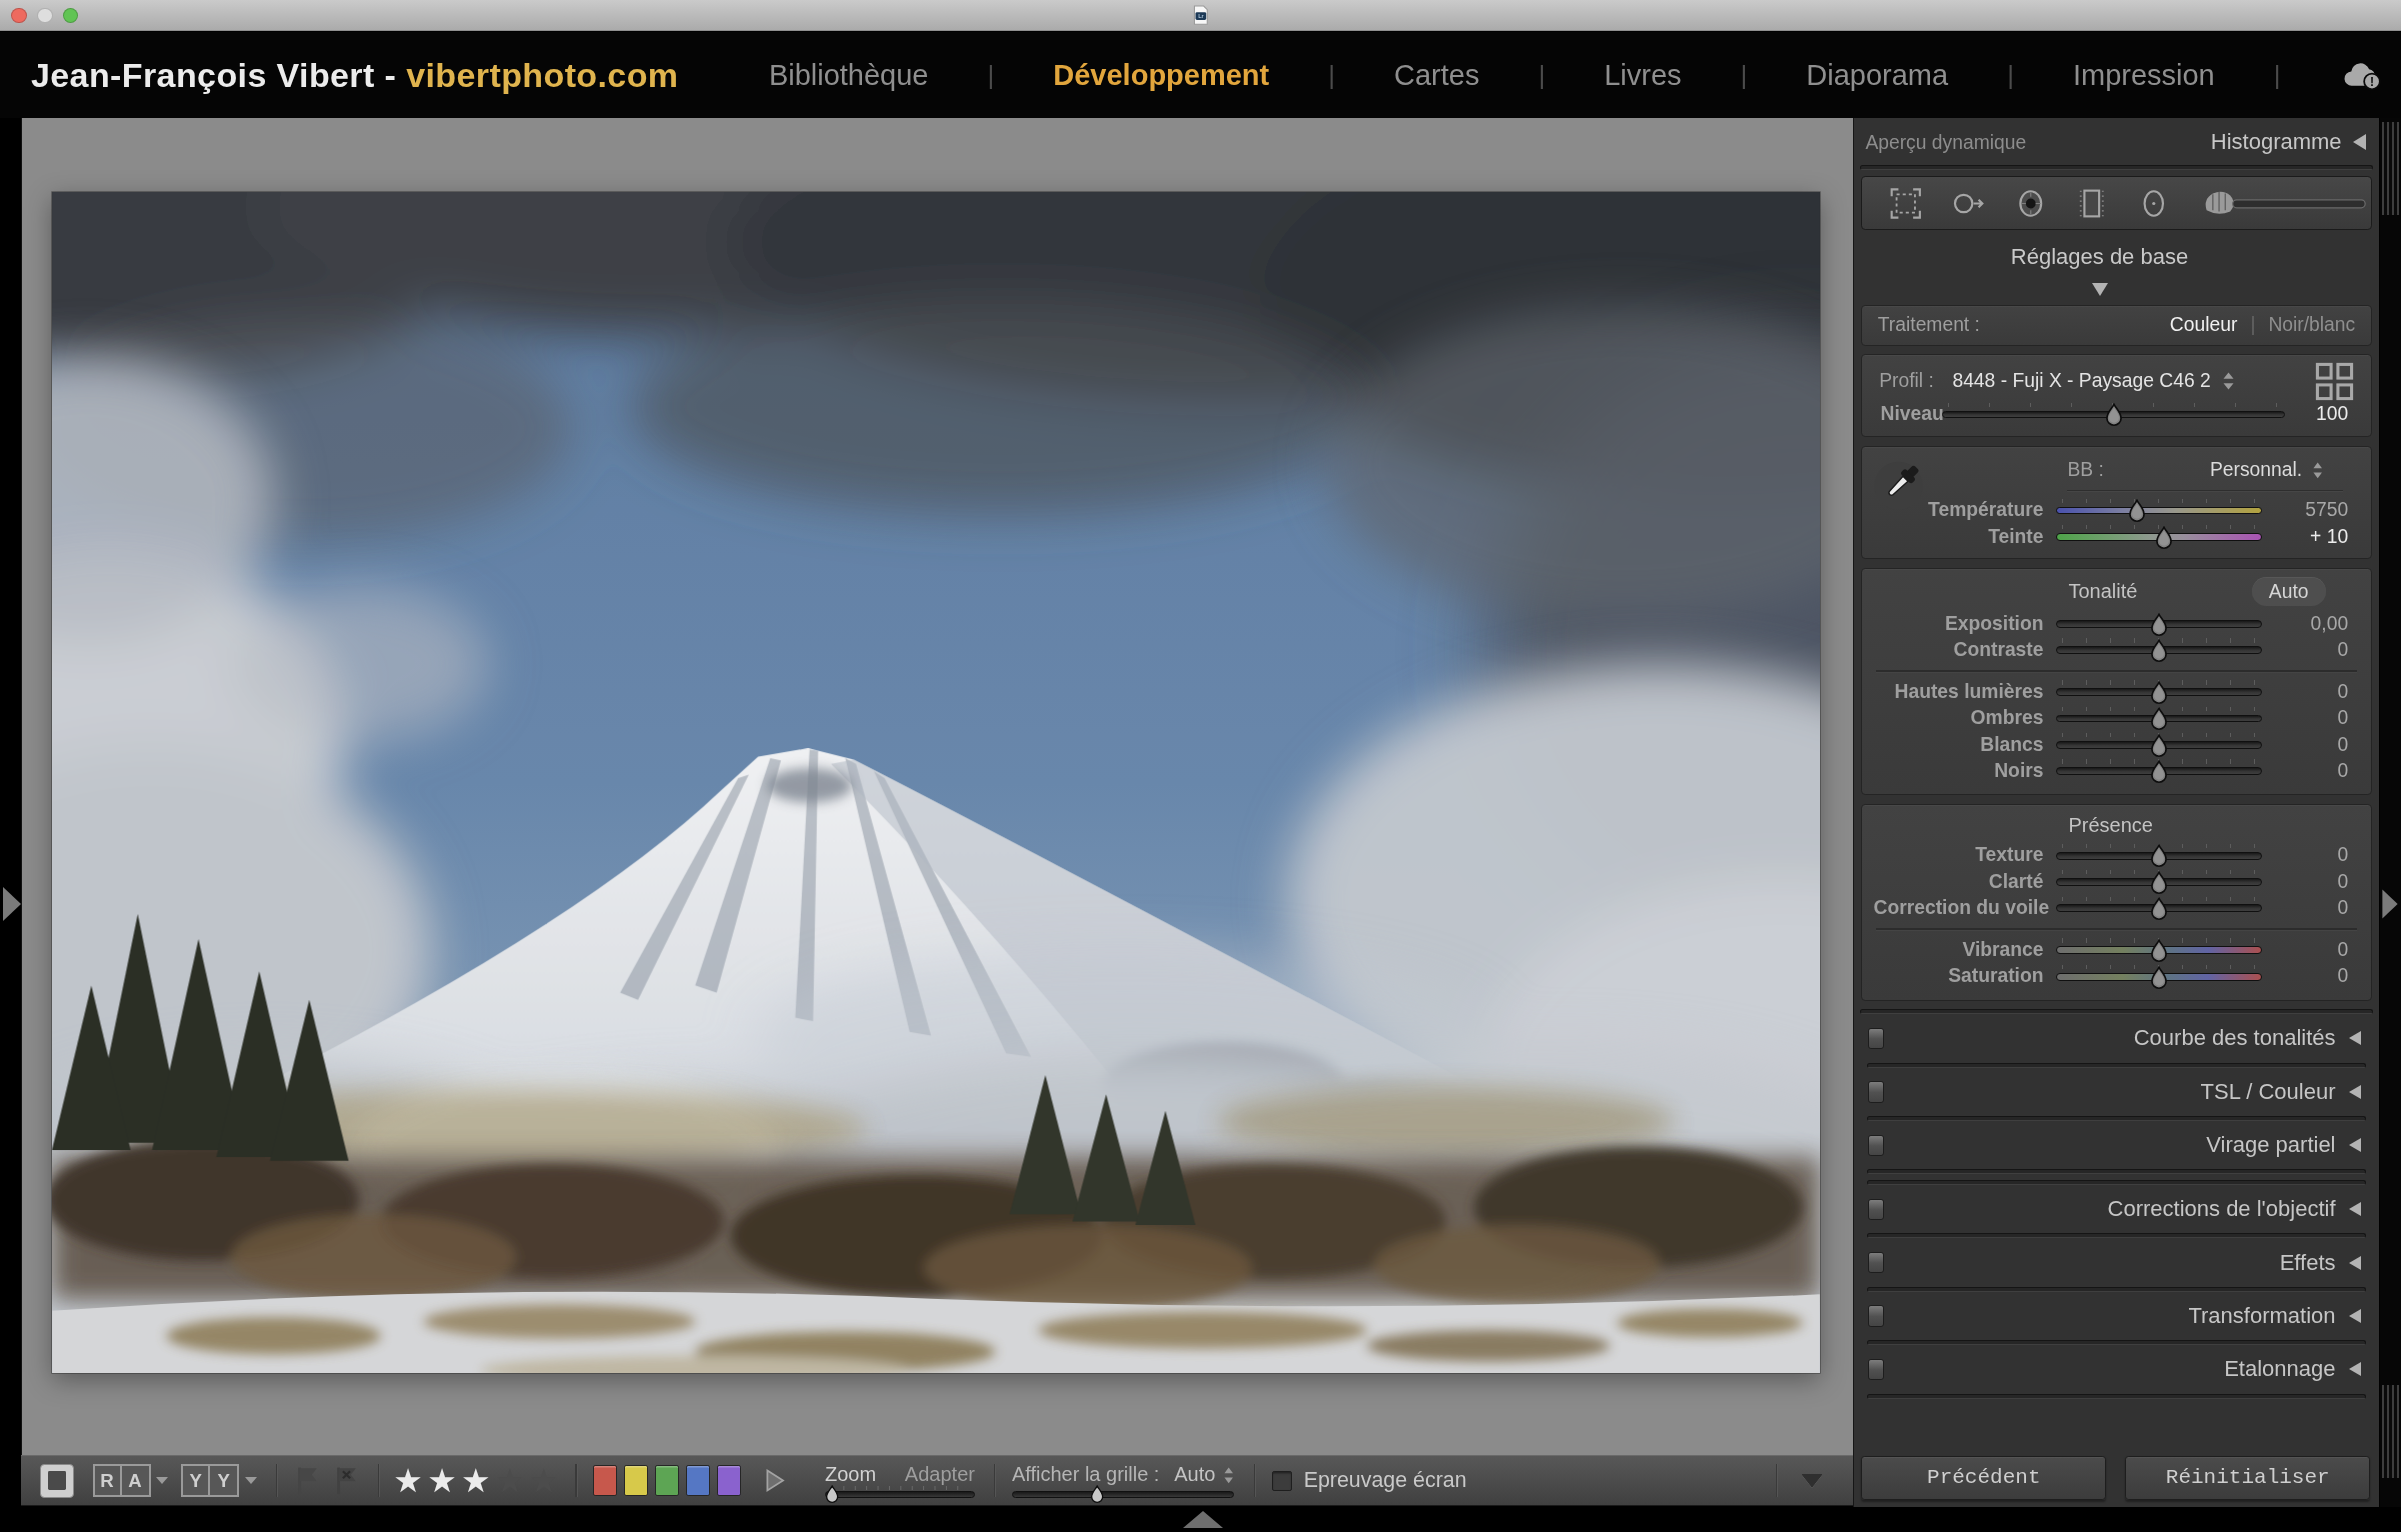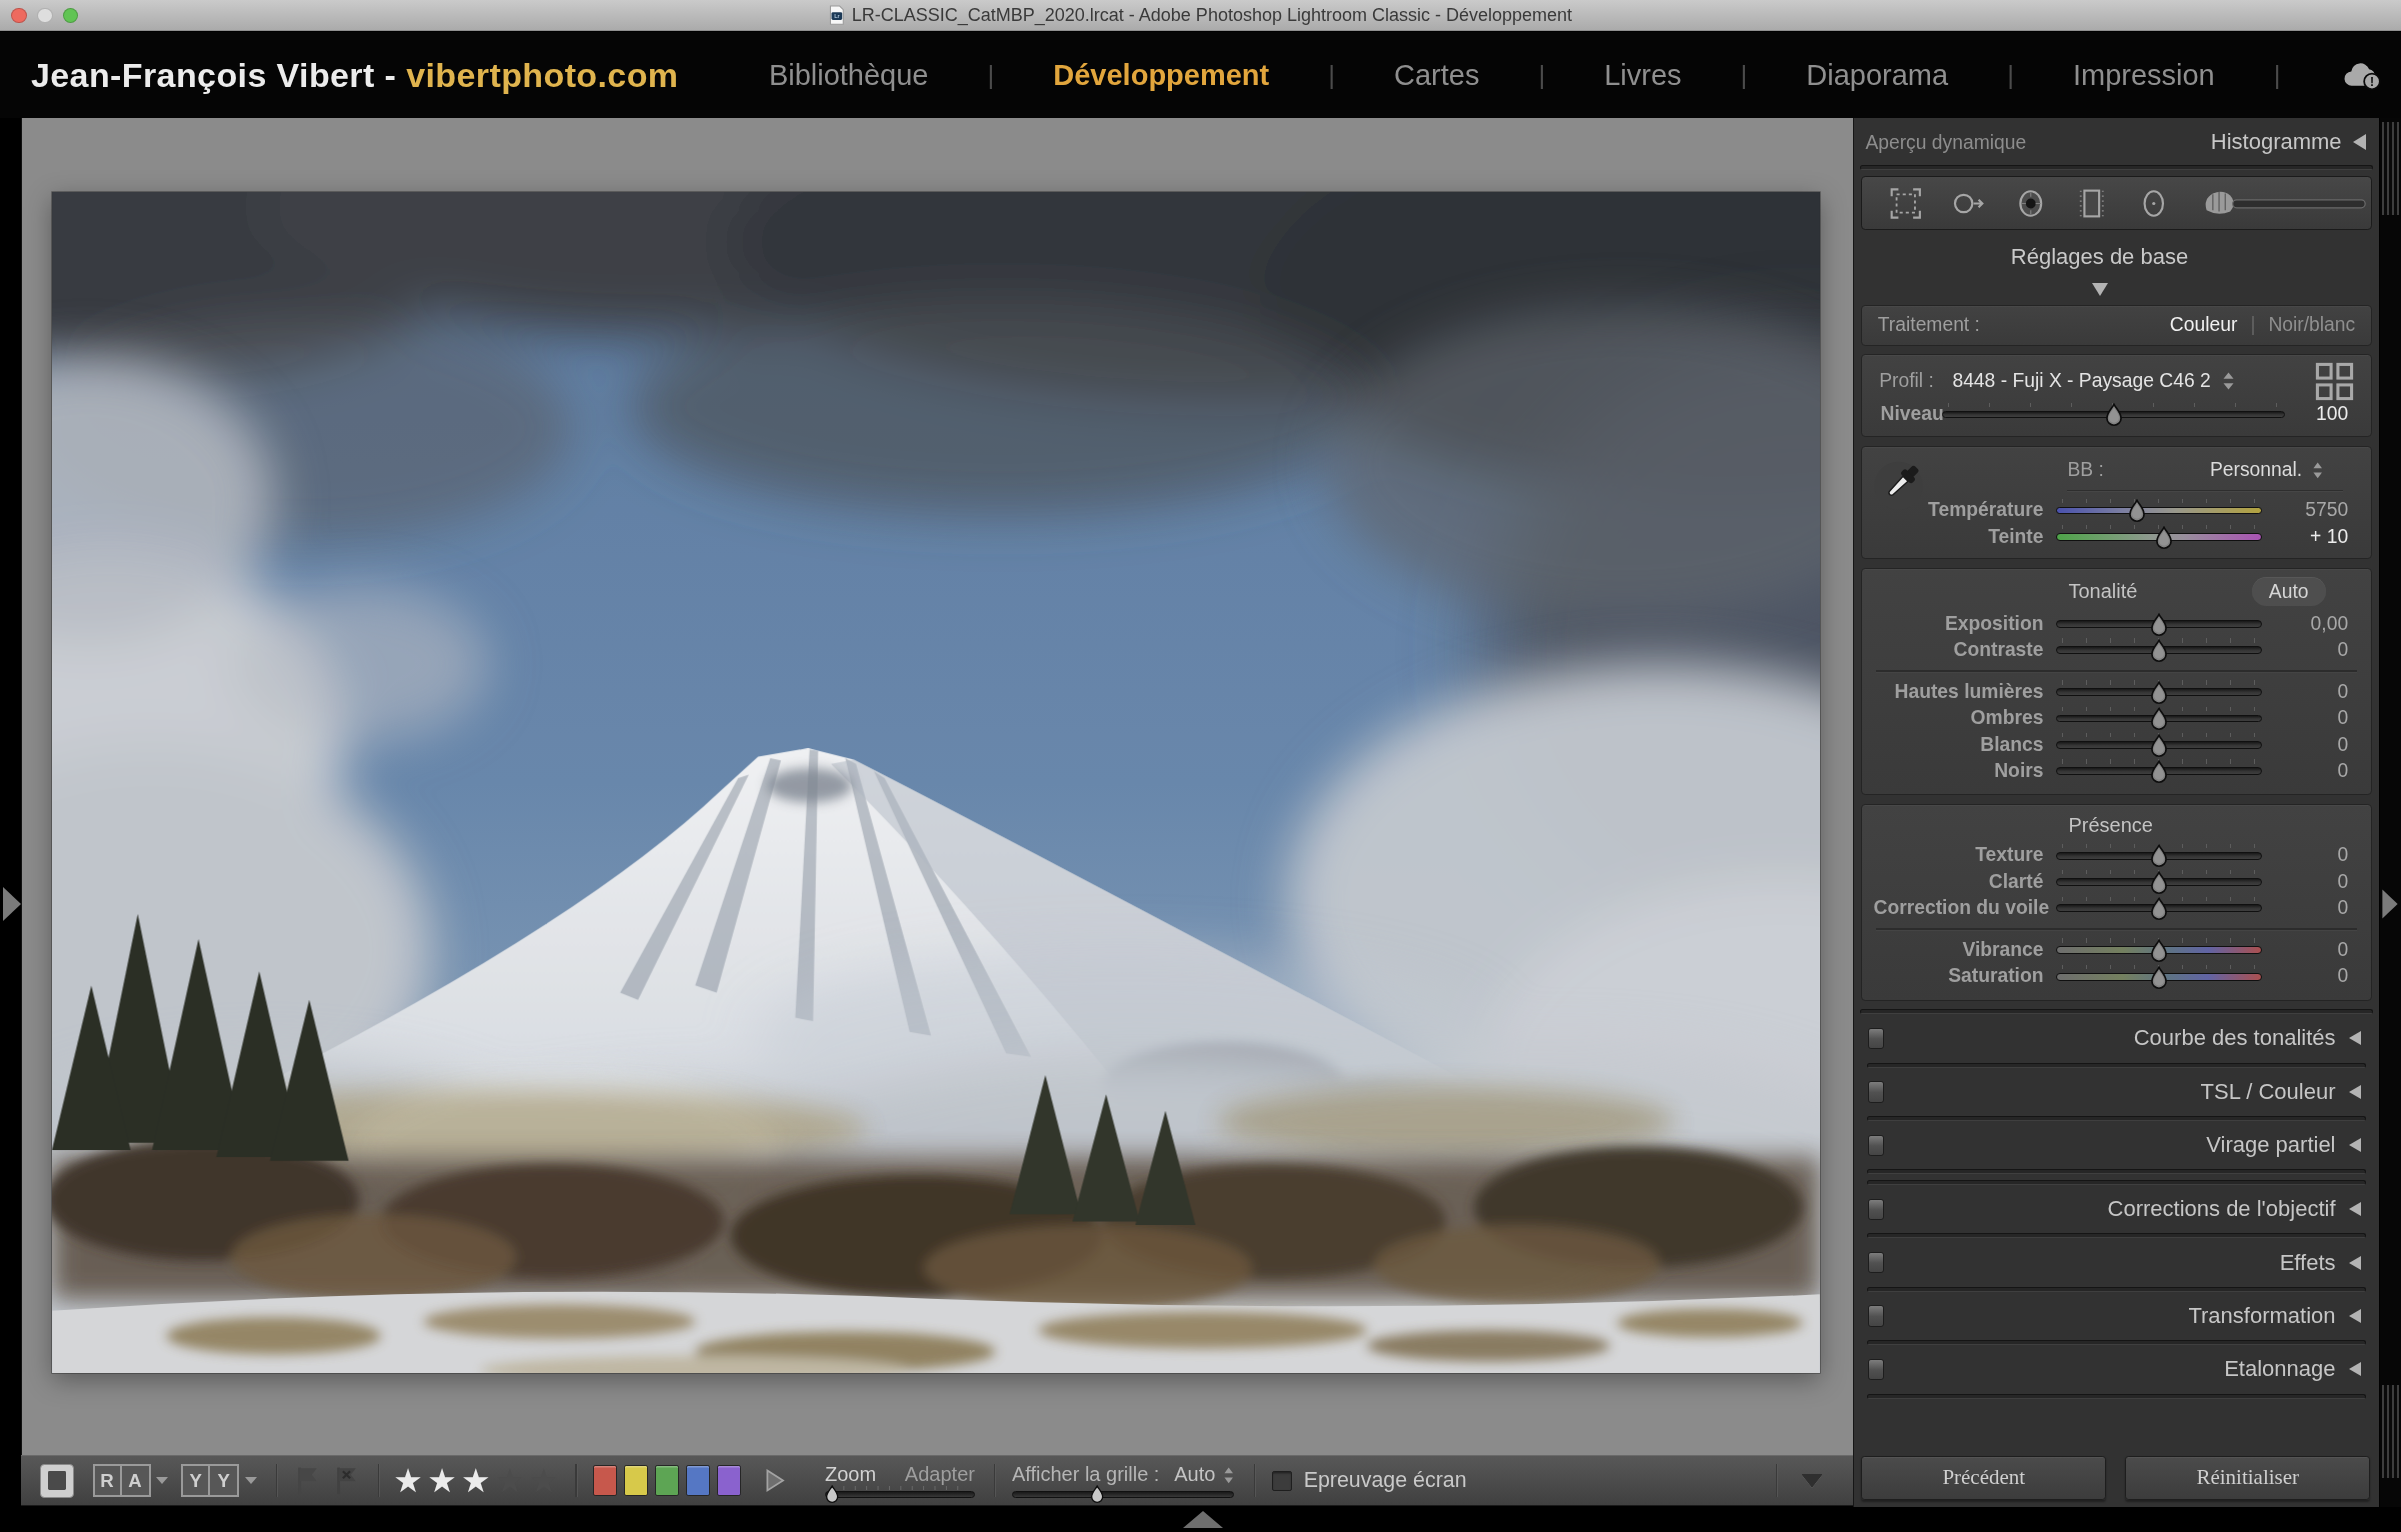--- a/index.html
+++ b/index.html
@@ -140,21 +140,21 @@
   
   .cpanels { margin:0 7.1px; }
   .cpanel { position:relative; height:37px; display:flex; align-items:center; }
   .ptoggle { width:15.7px; height:21.4px; margin-left:7.1px; border-radius:2.9px; border:0.7px solid #1d1d1d;
     background:linear-gradient(#7d7d7d,#515151 52%,#454545); }
   .pname { margin-left:auto; font-size:22px; color:#c6c6c6; }
   .cpanel .tri-left { margin:0 11.4px 0 13px; border-top-width:7.9px; border-bottom-width:7.9px; border-right-width:12px; }
 
   .panelbtns { position:absolute; left:7.1px; right:8.6px; bottom:7.1px; display:flex; gap:18.6px; }
   .pbtn { flex:1; height:44px; border-radius:3.6px; background:linear-gradient(#4b4b4b,#3c3c3c);
-    border:0.7px solid #1e1e1e; color:#cfcfcf; font-size:21px; font-family:Liberation Serif, serif;
+    border:0.7px solid #1e1e1e; color:#cfcfcf; font-size:21px; font-family:Liberation Mono, monospace;
     box-shadow:inset 0 0.7px 0 rgba(255,255,255,.07), 0 1.4px 2.1px rgba(0,0,0,.35); }
 
   
   .rightstrip { position:absolute; left:2380px; top:118px; width:21.4px; height:1389px; background:#060606; }
   .rib { position:absolute; left:2.1px; right:2.1px; height:93px;
     background:repeating-linear-gradient(90deg,#3e3e3e 0 2.1px,#0a0a0a 2.1px 5px); }
   .rib.top { top:4.3px; } .rib.bot { bottom:29px; }
   .rightstrip .tri-right { position:absolute; left:1.4px; top:769px; transform:scale(.85); }
 
   
@@ -172,21 +172,20 @@
       <span class="light red"></span>
       <span class="light yellow"></span>
       <span class="light green"></span>
     </div>
     <div class="wintitle">
       <svg width="15.7" height="20" viewBox="0 0 22 28" style="font-size:25px">
           <path d="M2 1.5h13l5 5V27H2Z" fill="#f7f7f7" stroke="#9a9a9a" stroke-width="1.5"></path>
           <rect x="3.5" y="10" width="15" height="11" rx="2" fill="#1d3a57"></rect>
           <text x="11" y="18.5" font-size="8.5" fill="#cfe6f8" text-anchor="middle" font-family="Liberation Sans, sans-serif">Lr</text>
         </svg>
-      <span>LR-CLASSIC_CatMBP_2020.lrcat - Adobe Photoshop Lightroom Classic - Développement</span>
     </div>
   </div>
 
   <div class="topbar">
     <div class="identity"><span class="iname">Jean-François Vibert - </span><span class="isite">vibertphoto.com</span></div>
     <div class="modules" id="modules">
         <span class="mod">Bibliothèque</span>
         <span class="modsep">|</span>
         <span class="mod active">Développement</span>
         <span class="modsep">|</span>

